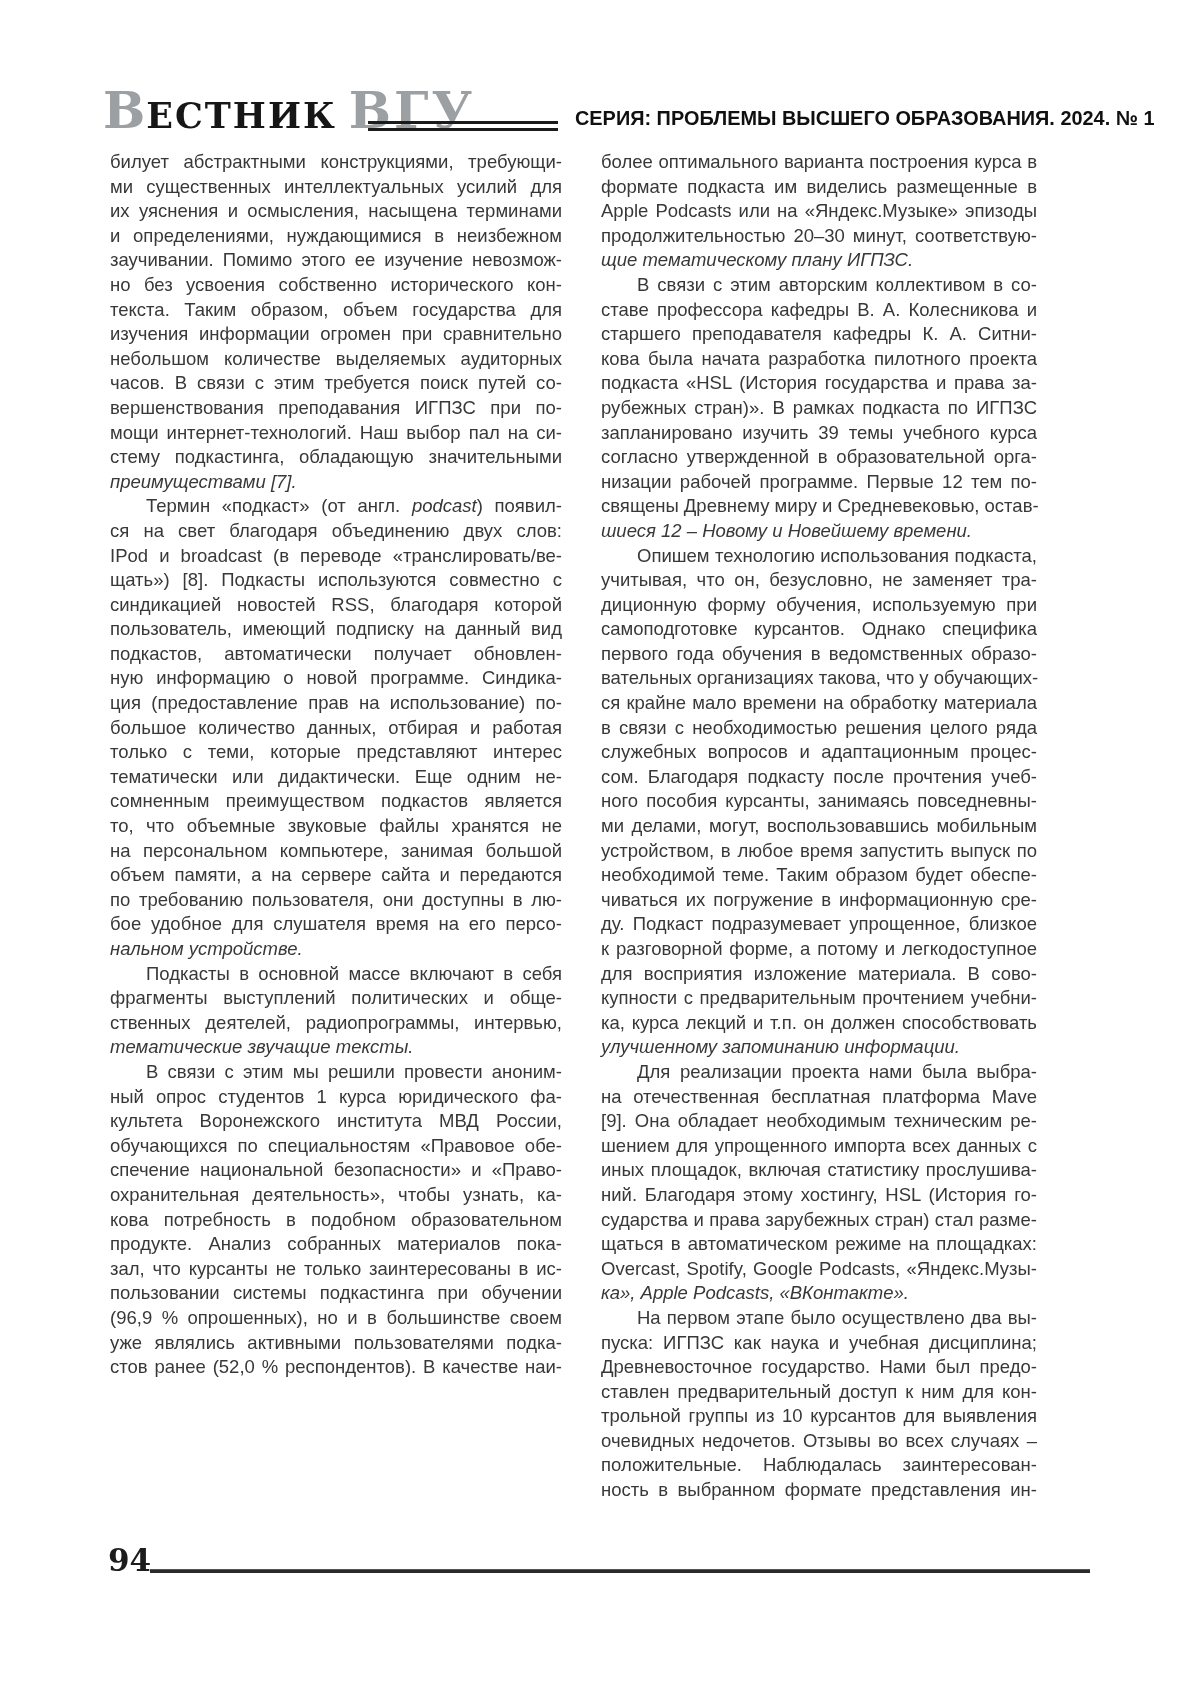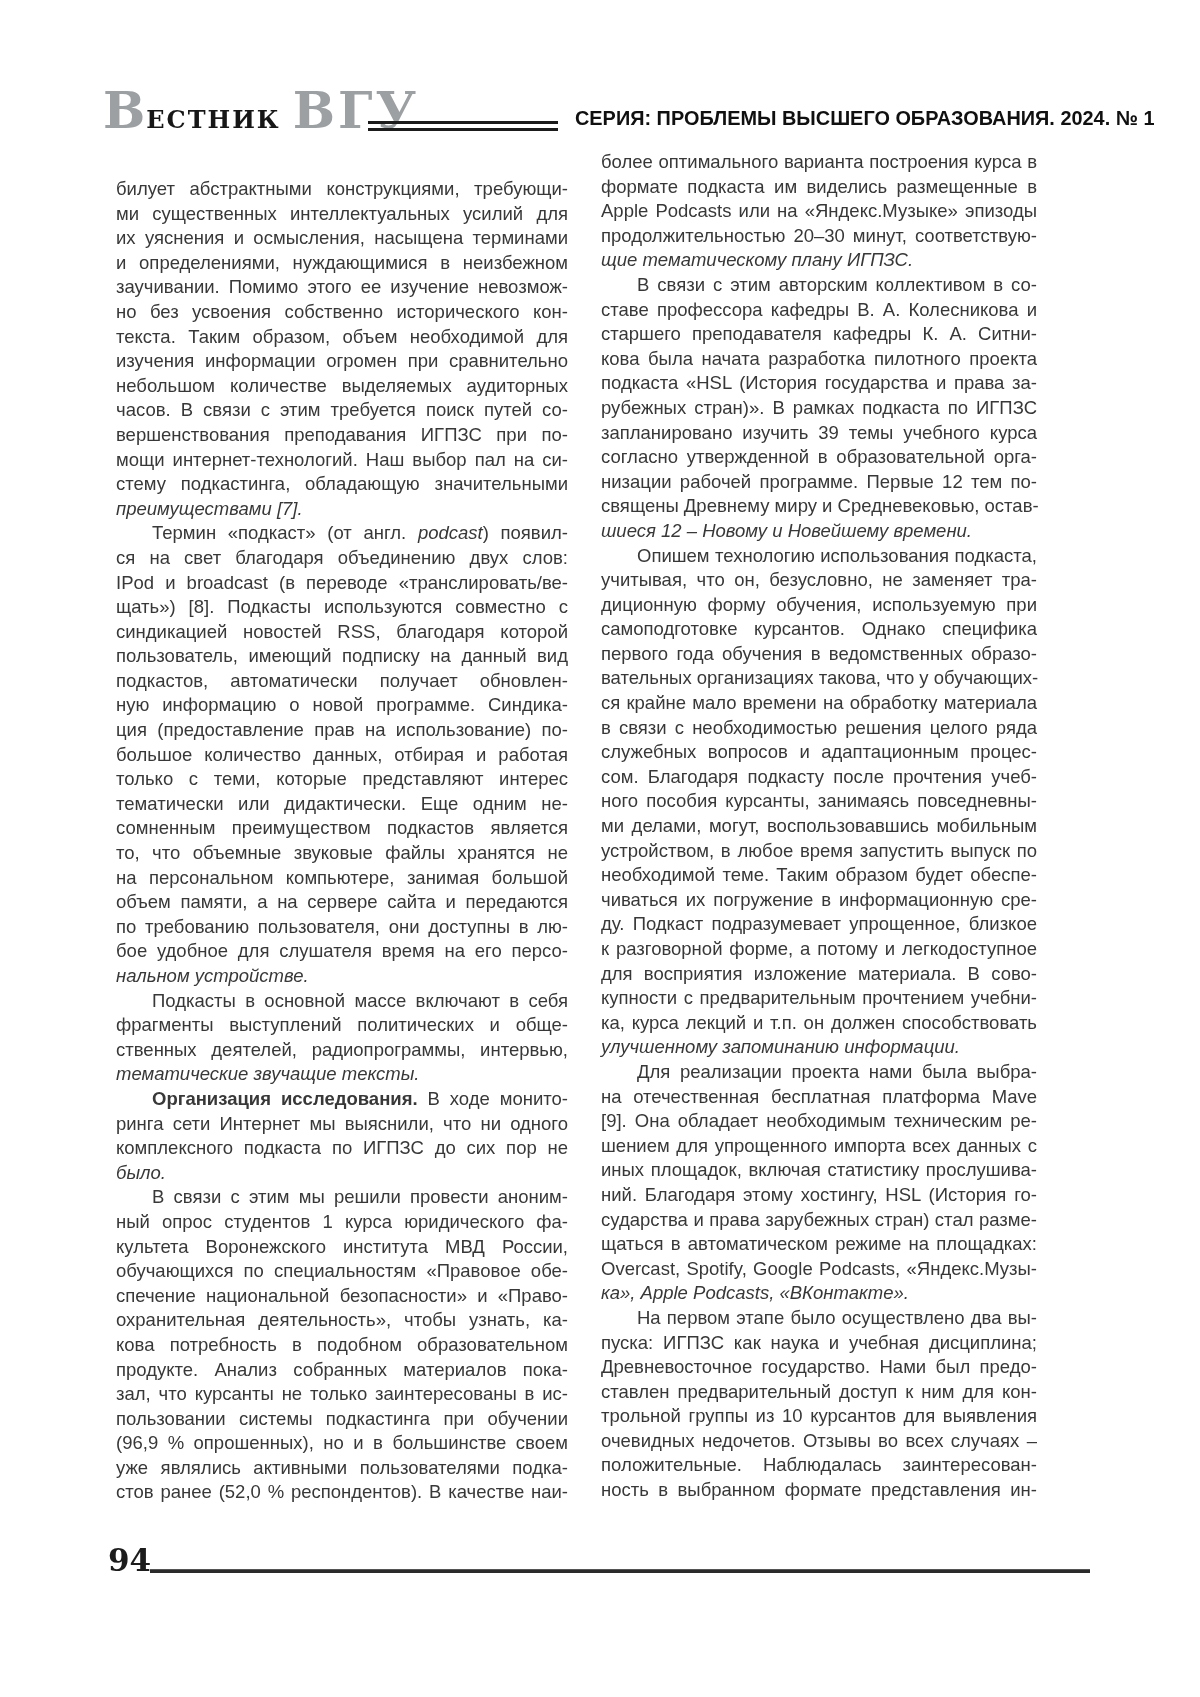--- a/index.html
+++ b/index.html
@@ -21,21 +21,21 @@
     font-family: "DejaVu Serif", serif;
     font-weight: bold;
     line-height: 1;
   }
   #journal-logo .big-initial {
     font-size: 50px;
     letter-spacing: 1px;
     vertical-align: baseline;
   }
   #journal-logo .small-caps {
-    font-size: 24px;
+    font-size: 35px;
     letter-spacing: 2px;
     vertical-align: baseline;
     margin-top: 32px;
   }
   #journal-logo .vgu {
     font-size: 50px;
     letter-spacing: 3px;
     margin-left: 12px;
     vertical-align: baseline;
   }
@@ -62,21 +62,21 @@
     transform-origin: left center;
     white-space: nowrap;
   }
   
   .column {
     position: absolute;
     top: 150px;
     font-size: 18.5px;
     line-height: 24.6px;
   }
-  #col-left  { left: 116px; width: 452px; margin-top: 27px; }
+  #col-left  { left: 110px; width: 452px; }
   #col-right { left: 601px; width: 436px; }
   .line {
     text-align: justify;
     text-align-last: justify;
     white-space: nowrap;
     height: 24.6px;
   }
   .line.end { text-align-last: left; font-style: italic; }
   .line.indent { text-indent: 36px; }
   .b { font-weight: bold; }
@@ -113,21 +113,21 @@
   <div id="series-title">СЕРИЯ: ПРОБЛЕМЫ ВЫСШЕГО ОБРАЗОВАНИЯ. 2024. № 1</div>
 
   <div id="col-left" class="column">
       <div>
         <div class="line">билует абстрактными конструкциями, требующи-</div>
         <div class="line">ми существенных интеллектуальных усилий для</div>
         <div class="line">их уяснения и осмысления, насыщена терминами</div>
         <div class="line">и определениями, нуждающимися в неизбежном</div>
         <div class="line">заучивании. Помимо этого ее изучение невозмож-</div>
         <div class="line">но без усвоения собственно исторического кон-</div>
-        <div class="line">текста. Таким образом, объем необходимой для</div>
+        <div class="line">текста. Таким образом, объем государства для</div>
         <div class="line">изучения информации огромен при сравнительно</div>
         <div class="line">небольшом количестве выделяемых аудиторных</div>
         <div class="line">часов. В связи с этим требуется поиск путей со-</div>
         <div class="line">вершенствования преподавания ИГПЗС при по-</div>
         <div class="line">мощи интернет-технологий. Наш выбор пал на си-</div>
         <div class="line">стему подкастинга, обладающую значительными</div>
         <div class="line end">преимуществами [7].</div>
       </div>
       <div>
         <div class="line indent">Термин «подкаст» (от англ. <span class="i">podcast</span>) появил-</div>
@@ -148,26 +148,20 @@
         <div class="line">объем памяти, а на сервере сайта и передаются</div>
         <div class="line">по требованию пользователя, они доступны в лю-</div>
         <div class="line">бое удобное для слушателя время на его персо-</div>
         <div class="line end">нальном устройстве.</div>
       </div>
       <div>
         <div class="line indent">Подкасты в основной массе включают в себя</div>
         <div class="line">фрагменты выступлений политических и обще-</div>
         <div class="line">ственных деятелей, радиопрограммы, интервью,</div>
         <div class="line end">тематические звучащие тексты.</div>
-      </div>
-      <div>
-        <div class="line indent"><span class="b ">Организация исследования.</span> В ходе монито-</div>
-        <div class="line">ринга сети Интернет мы выяснили, что ни одного</div>
-        <div class="line">комплексного подкаста по ИГПЗС до сих пор не</div>
-        <div class="line end">было.</div>
       </div>
       <div>
         <div class="line indent">В связи с этим мы решили провести аноним-</div>
         <div class="line">ный опрос студентов 1 курса юридического фа-</div>
         <div class="line">культета Воронежского института МВД России,</div>
         <div class="line">обучающихся по специальностям «Правовое обе-</div>
         <div class="line">спечение национальной безопасности» и «Право-</div>
         <div class="line">охранительная деятельность», чтобы узнать, ка-</div>
         <div class="line">кова потребность в подобном образовательном</div>
         <div class="line">продукте. Анализ собранных материалов пока-</div>

